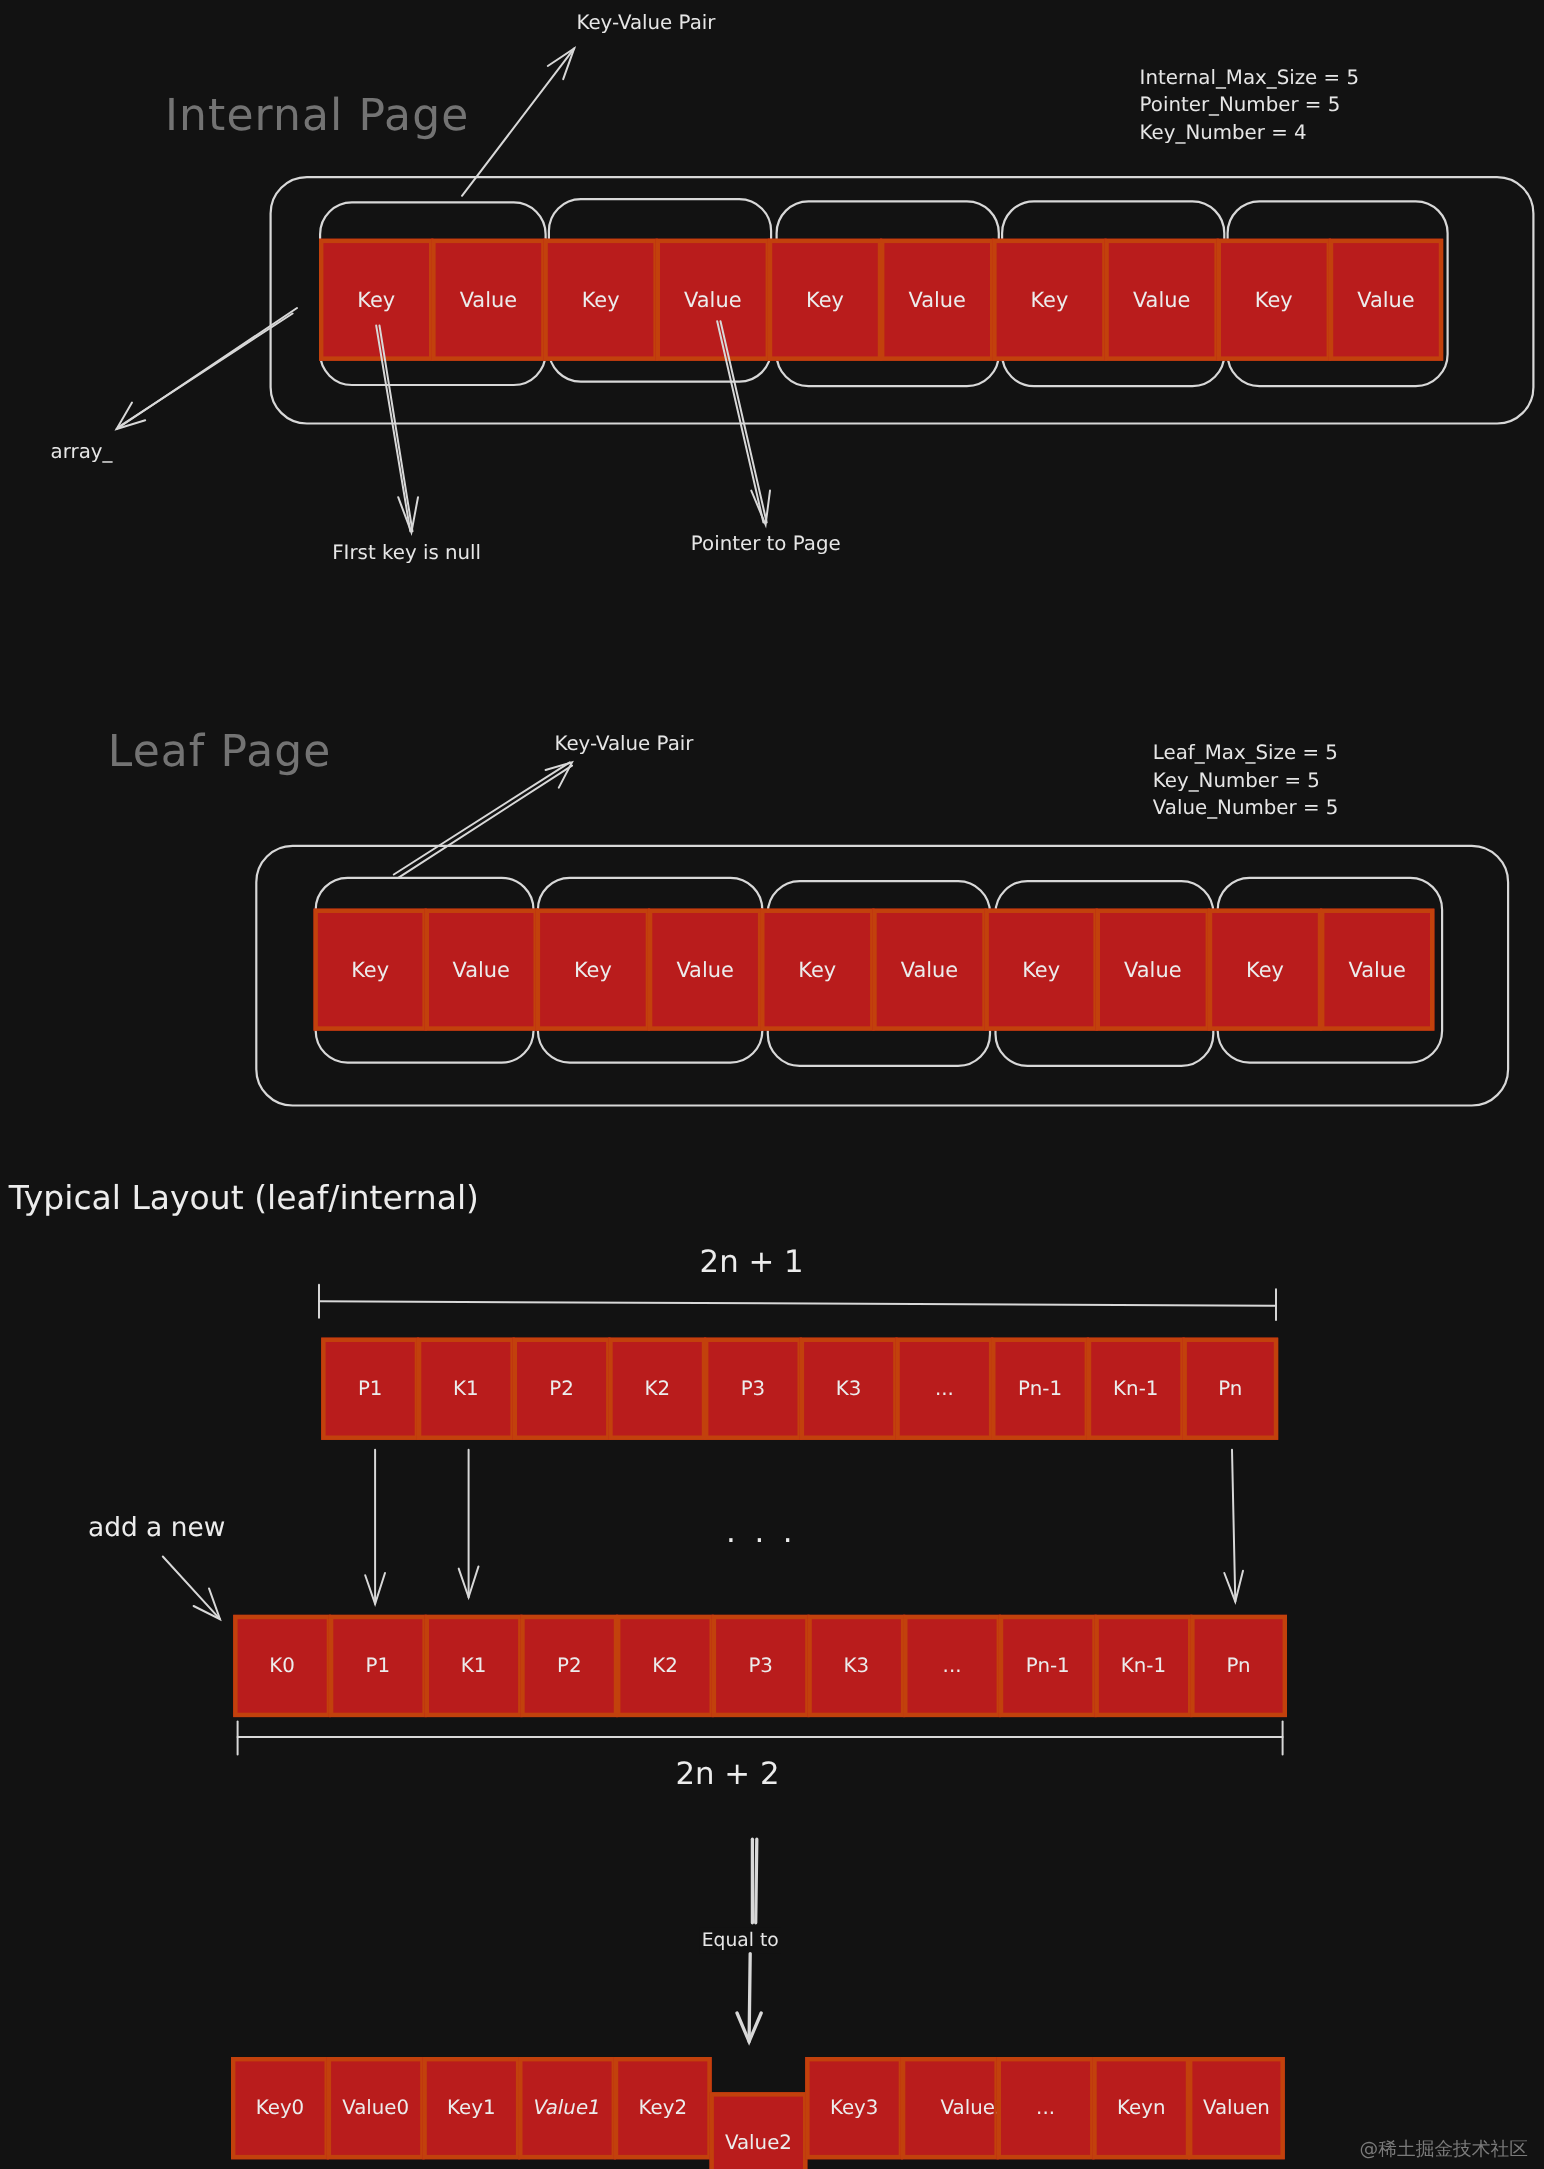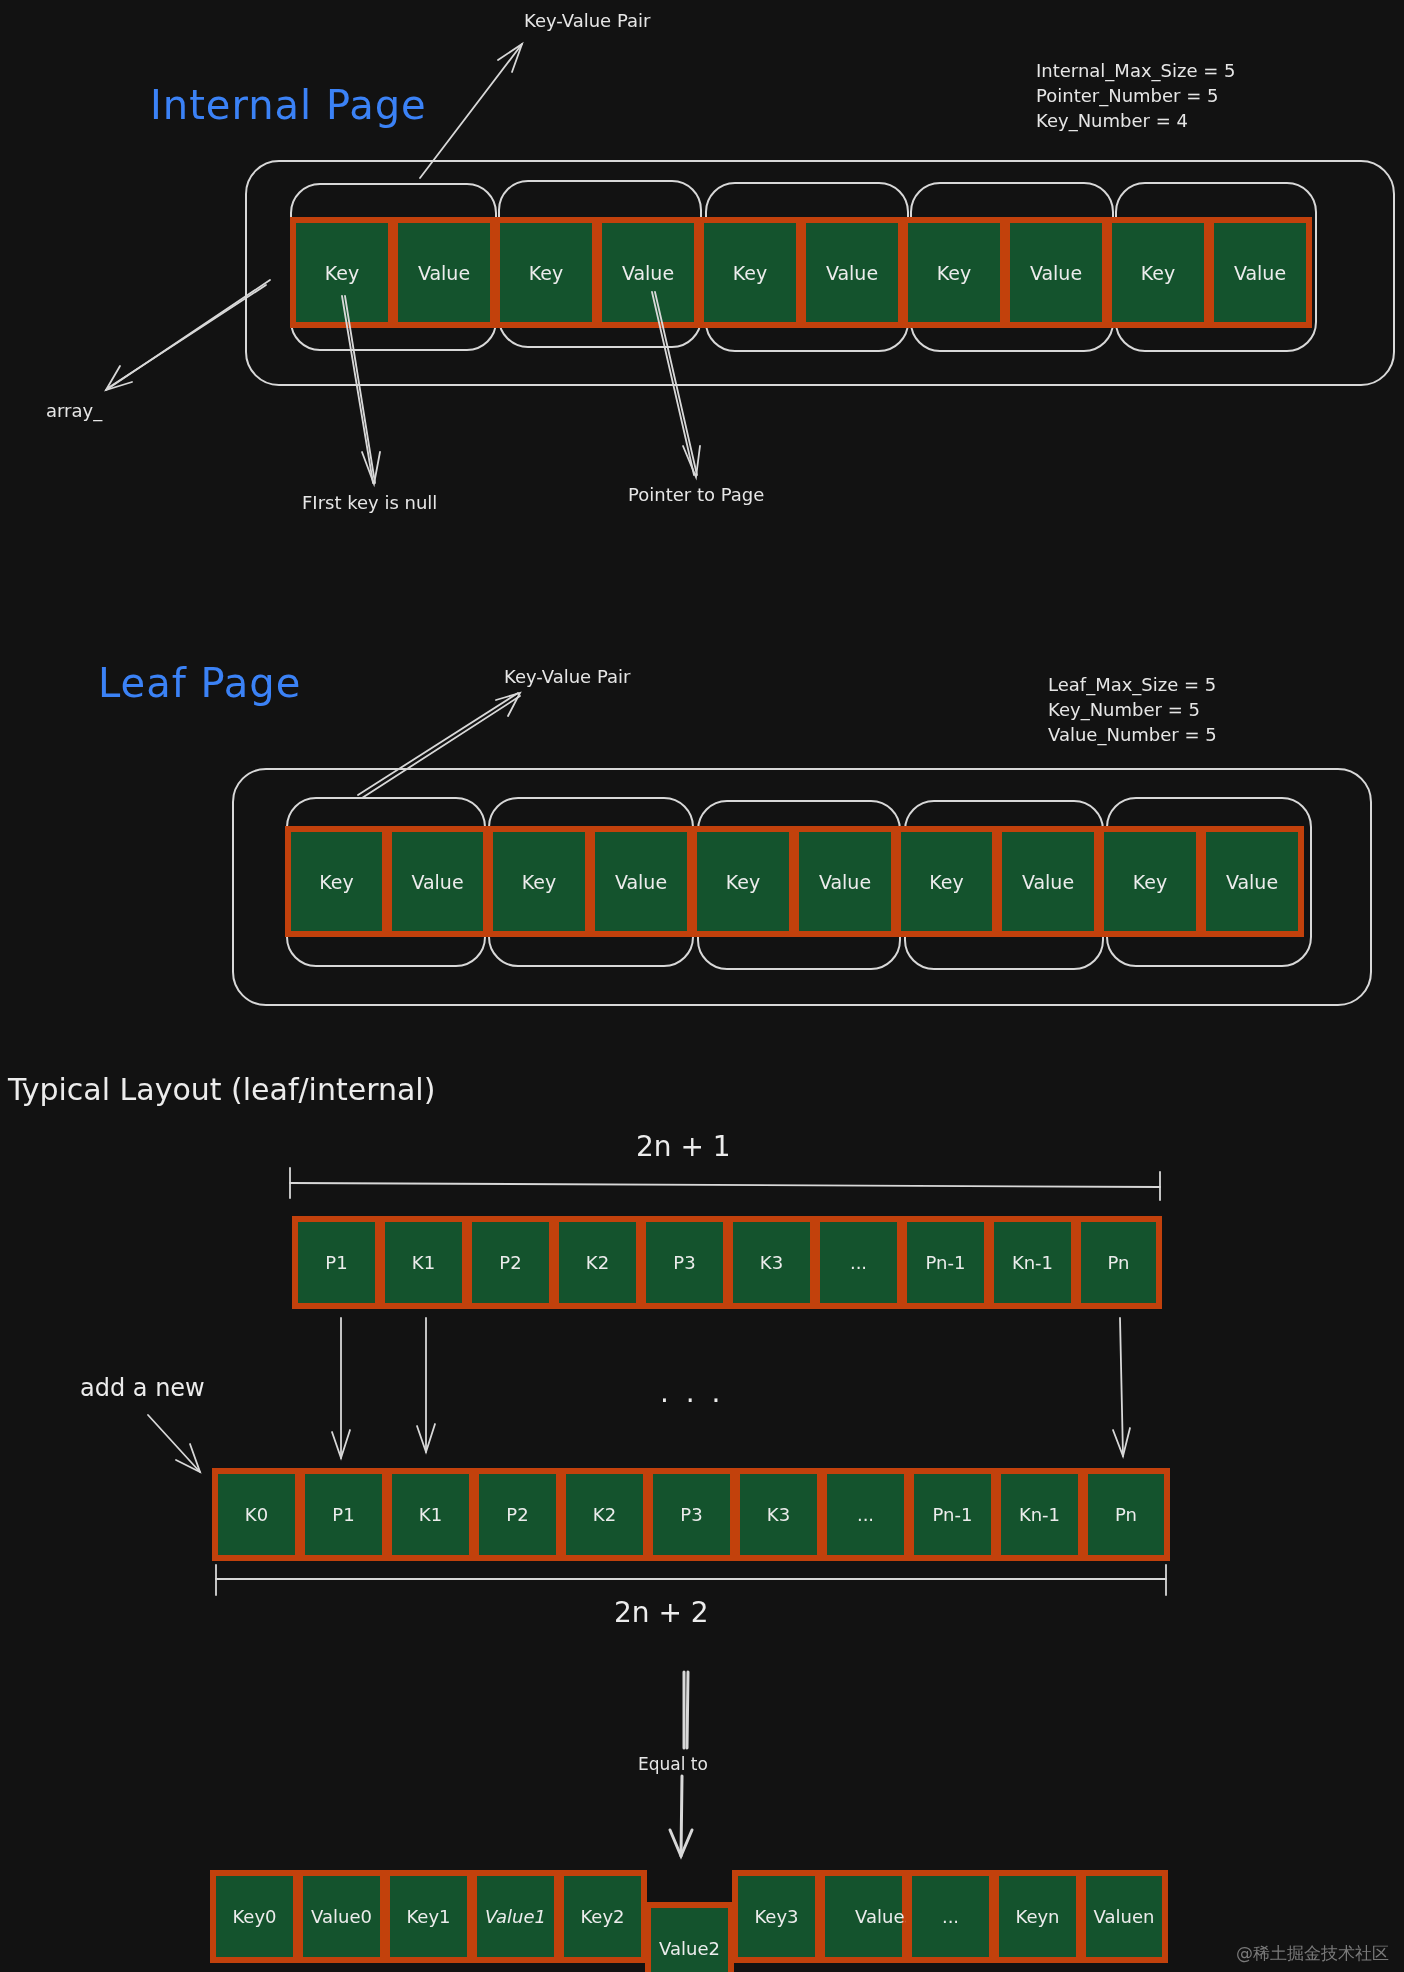--- a/index.html
+++ b/index.html
@@ -1,27 +1,27 @@
 <!DOCTYPE html>
 <html><head>
 <meta charset="utf-8">
 <style>
   html, body { margin:0; padding:0; }
   body { width:1404px; height:1972px; background:#121212; position:relative; overflow:hidden;
          font-family: "DejaVu Sans", sans-serif; color:#e8e8e8; }
   .abs { position:absolute; }
-  .title { font-size:40px; letter-spacing:1px; color:#3b82f6; }
+  .title { font-size:40px; letter-spacing:1px; color:#737373; }
   .title-sm { font-size:30px; color:#ececec; }
   .label { font-size:18px; color:#e6e6e6; white-space:nowrap; }
   .stats { font-size:18px; line-height:25px; color:#e6e6e6; white-space:pre; }
   .outer { border:2px solid #d8d8d8; border-radius:34px; box-sizing:border-box; }
   .pair { border:2px solid #d8d8d8; border-radius:30px; box-sizing:border-box; }
   .row { display:flex; box-sizing:border-box; }
-  .cell { border:6px solid #c2410c; box-sizing:border-box; display:flex; align-items:center; justify-content:center;
-          font-size:19px; color:#ececec; margin-left:-2px; background:#14532d; }
+  .cell { border:4px solid #c2410c; box-sizing:border-box; display:flex; align-items:center; justify-content:center;
+          font-size:19px; color:#ececec; margin-left:-2px; background:#b91c1c; }
   .cell:first-child { margin-left:0; }
   .cell-sm { font-size:18px; }
   svg.overlay { position:absolute; left:0; top:0; pointer-events:none; }
   .mid { font-size:28px; color:#ececec; }
   .watermark { font-size:17px; color:#7a7a7a; white-space:nowrap; }
 </style>
 </head>
 <body>
 
 <div class="abs title" style="left:150px; top:82px;">Internal Page</div>

